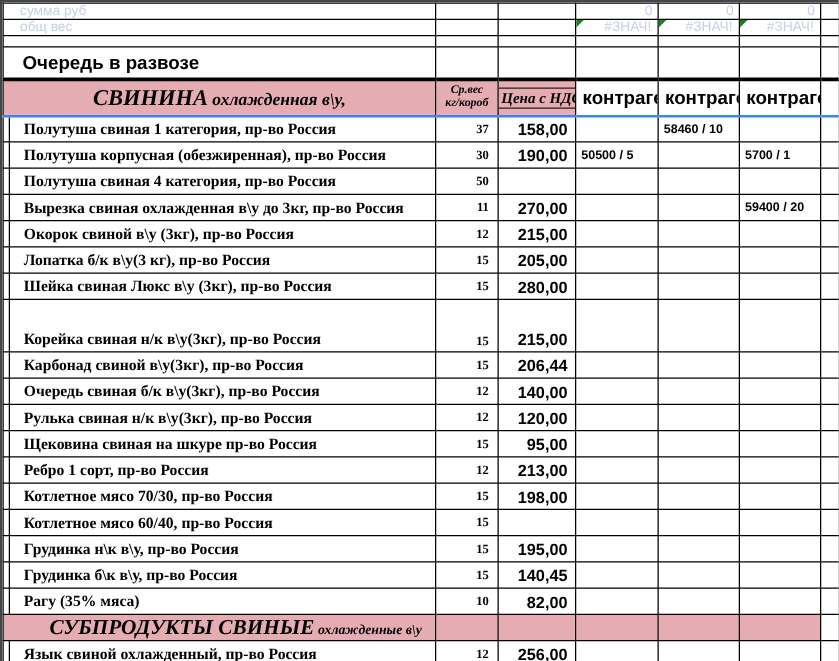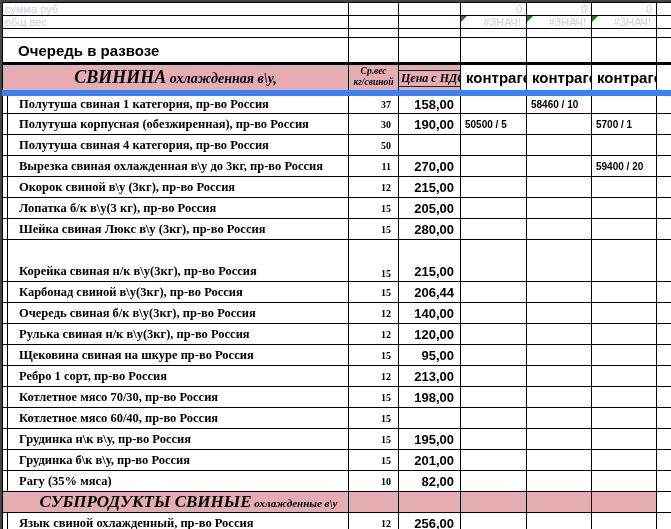--- a/index.html
+++ b/index.html
@@ -14,34 +14,34 @@
     width:671px;height:529px;background:#fff;overflow:hidden;position:relative;
     font-family:"Liberation Sans",sans-serif;box-sizing:border-box;
     border-top:2px solid var(--frame);border-left:2px solid var(--frame);
   }
   table{border-collapse:collapse;table-layout:fixed;width:671px;}
   td{border:1px solid var(--grid);padding:0;overflow:hidden;white-space:nowrap;vertical-align:middle;}
 
   
   tr.h13{height:13px} tr.h12{height:12px} tr.h9{height:9px}
   .muted{color:var(--muted);font-size:11px;line-height:12px;}
-  .lbl{padding-left:2px;text-align:left;}
+  .lbl{padding-left:13px;text-align:left;}
   .val0{text-align:right;padding-right:4px;}
   .errcell{text-align:right;padding-right:5px;position:relative;}
   .tri{position:absolute;top:0;left:0;width:0;height:0;
        border-top:6px solid var(--green);border-right:6px solid transparent;}
 
   
   tr.queue{height:26px}
   tr.queue td{border-bottom:3px solid #000;}
   .queue-title{font-weight:bold;font-size:15px;padding-left:15px;letter-spacing:0px;}
 
   
   tr.head{height:29px}
-  tr.head td{border-bottom:6px solid #3b82f6;}
+  tr.head td{border-bottom:2px solid #3b82f6;}
   .pink{background:var(--pink);}
   .sv-title{text-align:center;font-family:"Liberation Serif",serif;font-style:italic;font-weight:bold;}
   .sv-caps{font-size:18px;}
   .sv-rest{font-size:14px;}
   .wh{font-family:"Liberation Serif",serif;font-style:italic;font-weight:bold;
       font-size:9.5px;text-align:center;line-height:1.2;white-space:normal;}
   .ph{text-align:center;}
   .ph span{display:inline-block;border-top:1px solid #222;border-bottom:1px solid #222;
       font-family:"Liberation Serif",serif;font-style:italic;font-weight:bold;font-size:12px;padding:0 2px;}
   .ctr{font-weight:bold;font-size:15px;text-align:right;padding-left:5px;margin-left:39px;}
@@ -118,21 +118,21 @@
     <td></td>
           <td></td>
   </tr>
 
   <tr class="head">
     <td colspan="2" class="pink sv-title">
       <span class="sv-caps">СВИНИНА</span><span class="sv-rest"> охлажденная  в\у,</span>
     </td>
     <td class="pink wh">
       <div>Ср.вес</div>
-      <div>кг/свиной</div>
+      <div>кг/короб</div>
     </td>
     <td class="pink ph"><span>Цена с НДС</span></td>
     <td class="ctr">контрагент1</td>
     <td class="ctr">контрагент2</td>
     <td class="ctr">контрагент3</td>
     <td></td>
   </tr>
 
   <tr class="prow">
           <td></td>
@@ -293,21 +293,21 @@
           <td class="pr">195,00</td>
           <td class="cv"></td>
           <td class="cv"></td>
           <td class="cv"></td>
           <td></td>
         </tr>
   <tr class="prow">
           <td></td>
           <td class="name">Грудинка б\к в\у, пр-во Россия</td>
           <td class="wt">15</td>
-          <td class="pr">201,00</td>
+          <td class="pr">140,45</td>
           <td class="cv"></td>
           <td class="cv"></td>
           <td class="cv"></td>
           <td></td>
         </tr>
   <tr class="prow">
           <td></td>
           <td class="name">Рагу (35% мяса)</td>
           <td class="wt">10</td>
           <td class="pr">82,00</td>

